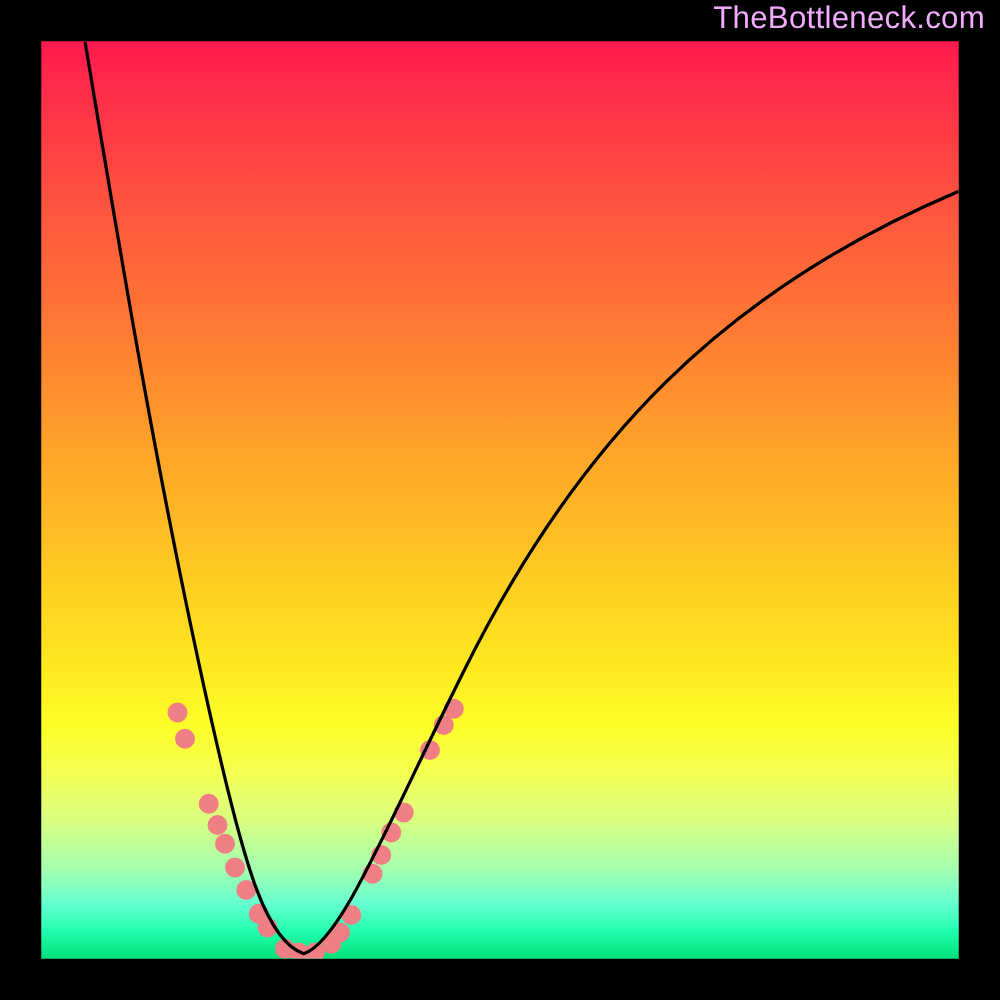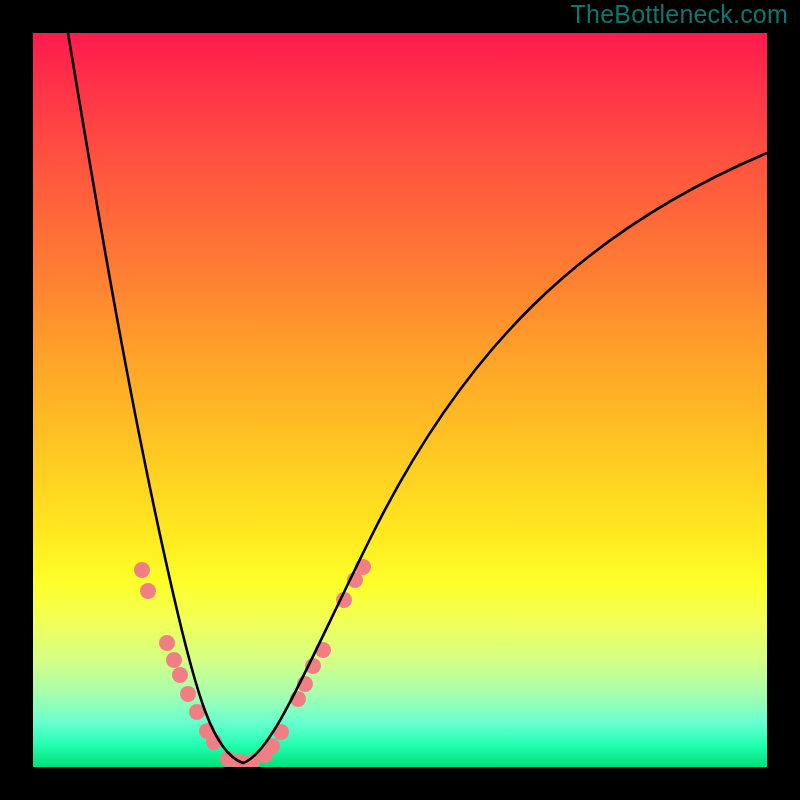--- a/index.html
+++ b/index.html
@@ -47,21 +47,21 @@
     position: absolute;
     left: 0;
     top: 0;
     width: 734px;
     height: 734px;
   }
   .watermark {
     position: absolute;
     top: 0;
     right: 12px;
-    color: #0f766e;
+    color: #f0abfc;
     font-size: 25px;
     font-weight: 500;
     letter-spacing: 0.2px;
   }
 </style>
 </head>
 <body>
 <div class="frame">
 
   <div class="watermark">TheBottleneck.com</div>

